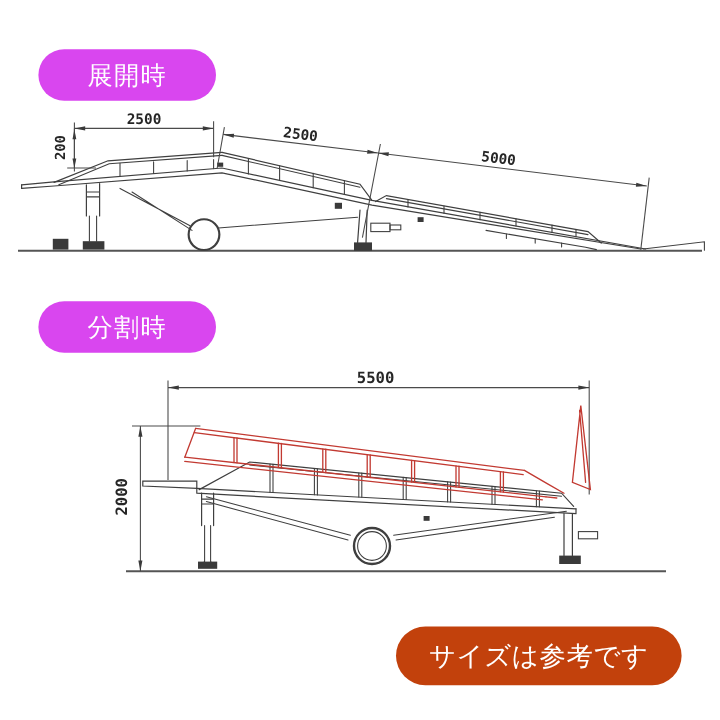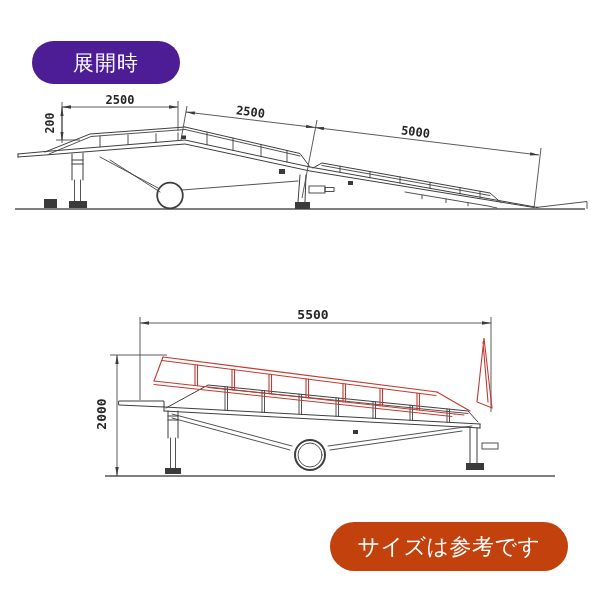--- a/index.html
+++ b/index.html
@@ -4,21 +4,21 @@
 <style>
   html,body{margin:0;padding:0;background:#ffffff;}
   #stage{
     position:relative;width:600px;height:600px;background:#ffffff;overflow:hidden;
     font-family:"Liberation Sans",sans-serif;
   }
   .pill{
     position:absolute;display:flex;align-items:center;justify-content:center;
     color:#ffffff;border-radius:999px;letter-spacing:1px;
   }
-  .pill-blue{background:#4c1d95;}
+  .pill-blue{background:#d946ef;}
   .pill-gray{background:#c2410c;}
   #badge-deployed{left:32px;top:41px;width:148px;height:43px;font-size:21px;}
   #badge-split{left:32px;top:251px;width:148px;height:43px;font-size:21px;}
   #badge-note{left:330px;top:522px;width:238px;height:49px;font-size:22px;letter-spacing:0.5px;}
   svg{position:absolute;left:0;}
   #svg-deployed{top:90px;}
   #svg-split{top:296px;}
   .stru{stroke:#3f3f3f;stroke-width:1;fill:none;stroke-linecap:round;}
   .stru2{stroke:#3f3f3f;stroke-width:0.9;fill:none;stroke-linecap:round;}
   .dark{fill:#3a3a3a;stroke:none;}
@@ -117,20 +117,23 @@
 
     <g>
       <path class="dim" d="M541 58 L534 118"></path>
       <path class="dim" d="M315 37.5 L539 65"></path>
       <polygon class="arr" points="315,37.5 323.7,40.3 324.1,36.9"></polygon>
       <polygon class="arr" points="539,65 529.9,65.6 530.3,62.2"></polygon>
       <text class="dimtxt" x="415" y="46" font-size="12" text-anchor="middle" transform="rotate(7 415 46)">5000</text>
     </g>
   </svg>
 
+  <div id="badge-split" class="pill pill-blue">
+    <span>分割時</span>
+  </div>
 
   <svg id="svg-split" width="600" height="190" viewBox="0 0 600 190">
     <g>
       <path class="ground" d="M105 180 H555"></path>
     </g>
 
     <g>
       <path class="dim" d="M140 21 V104 M491 21 V116"></path>
       <path class="dim" d="M140 27 H491"></path>
       <polygon class="arr" points="140,27 149,25.3 149,28.7"></polygon>

